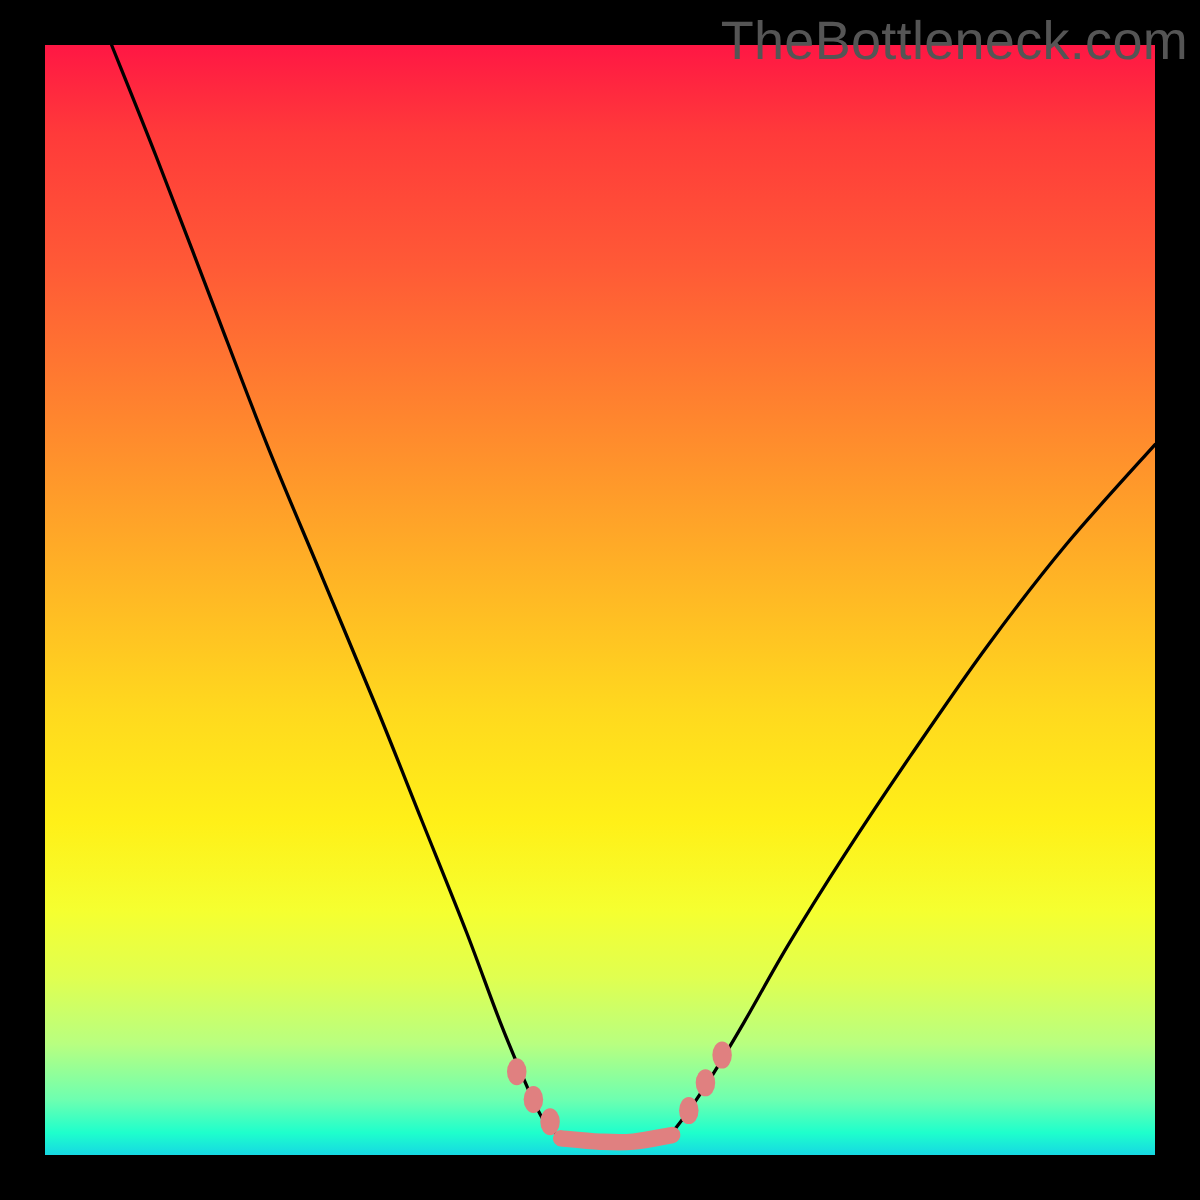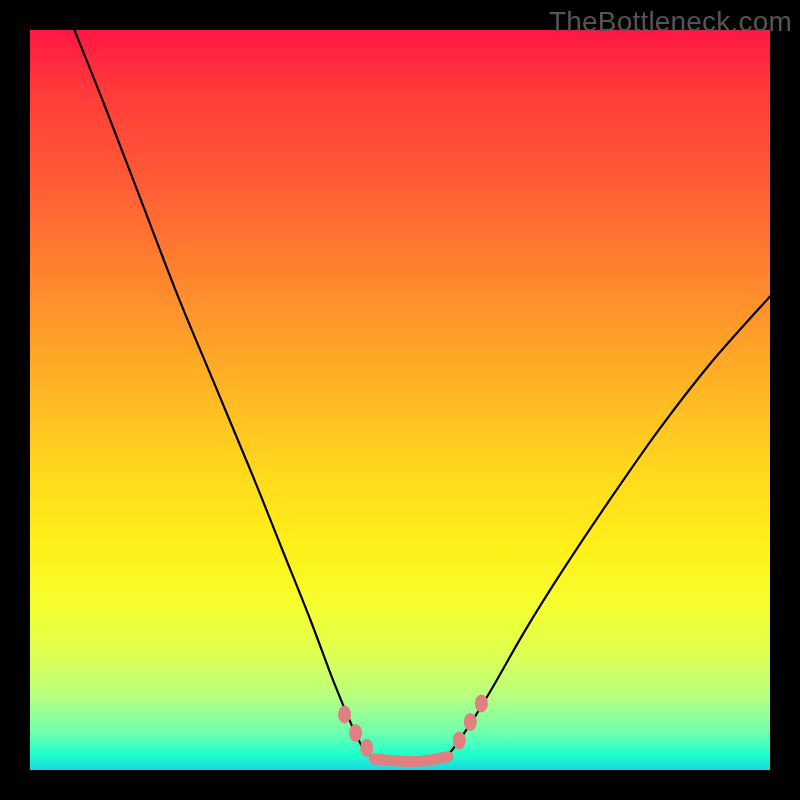--- a/index.html
+++ b/index.html
@@ -31,21 +31,21 @@
       #6effb0 95%,
       #1effcc 98%,
       #16d8e3 100%
     );
   }
   .watermark {
     position: absolute;
     top: 6px;
     right: 8px;
     font-family: Arial, Helvetica, sans-serif;
-    font-size: 28px;
+    font-size: 36px;
     font-weight: 500;
     color: #555555;
     letter-spacing: 0.2px;
     z-index: 10;
   }
   svg.curves {
     position: absolute;
     left: 0; top: 0;
     width: 740px; height: 740px;
     overflow: visible;

